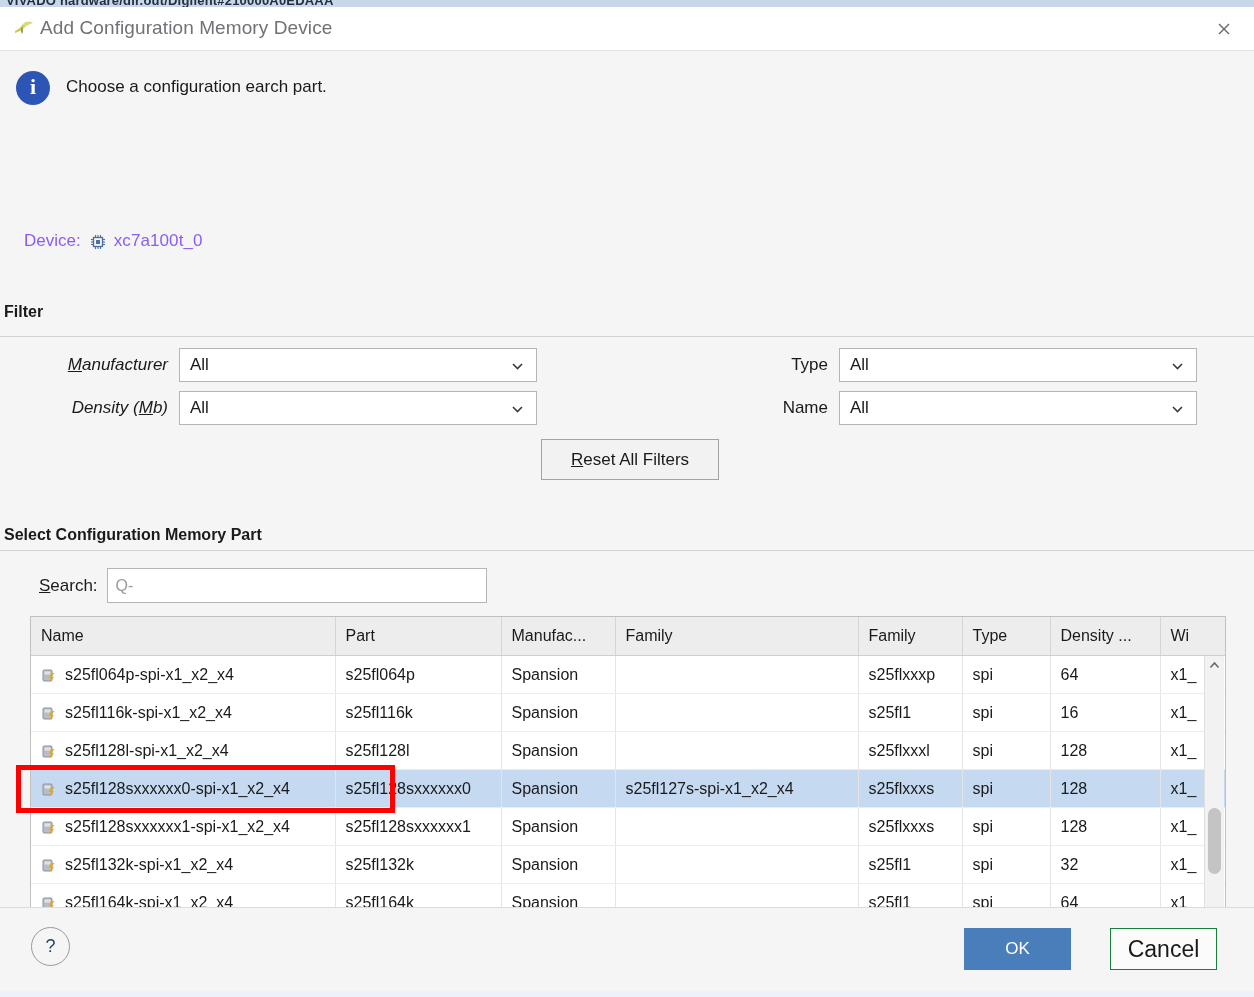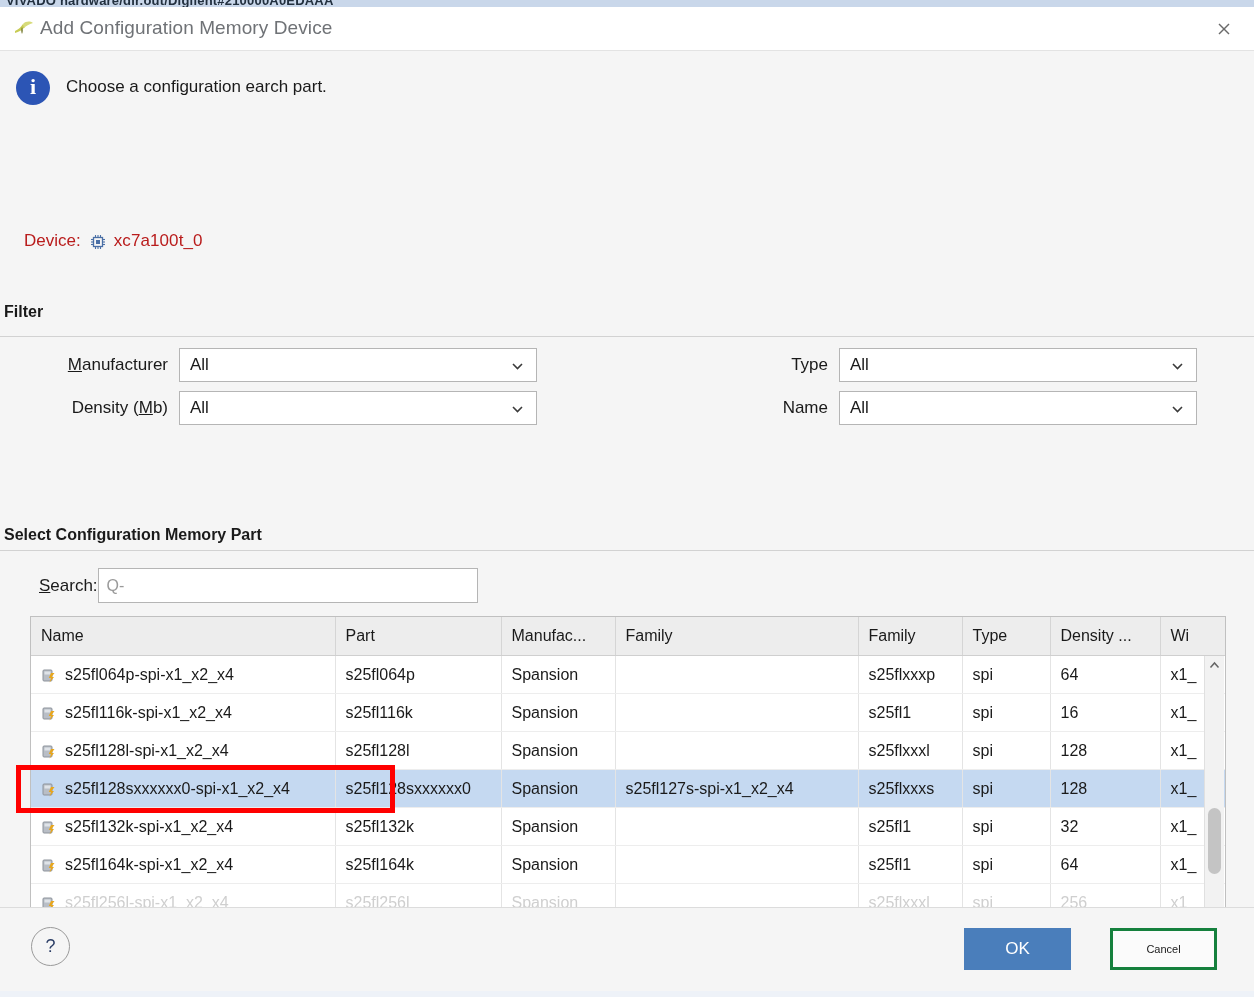--- a/index.html
+++ b/index.html
@@ -115,21 +115,21 @@
     color: #1a1a1a;
   }
 
   
   #device-row {
     position: absolute;
     left: 24px; top: 180px;
     display: flex;
     align-items: center;
     font-size: 17px;
-    color: #b91c1c;
+    color: #8b5cf6;
   }
   #device-label { margin-right: 9px; }
   #device-chip-icon {
     width: 16px; height: 16px;
     margin-right: 8px;
     position: relative;
     top: 1px;
   }
   #device-value { letter-spacing: .1px; }
 
@@ -181,21 +181,21 @@
     transform: translateY(-50%);
     width: 13px; height: 13px;
   }
 
   #row-manufacturer { left: 50px;  top: 297px; }
   #row-density      { left: 50px;  top: 340px; }
   #row-type         { left: 718px; top: 297px; }
   #row-width        { left: 718px; top: 340px; }
 
   #row-manufacturer .field-label,
-  #row-density .field-label { width: 118px; margin-right: 11px; }
+  #row-density .field-label { width: 118px; margin-right: 11px; font-style: italic; }
   #row-type .field-label,
   #row-width .field-label   { width: 110px; margin-right: 11px; }
 
   #row-manufacturer .combo,
   #row-density .combo { width: 358px; }
   #row-type .combo,
   #row-width .combo   { width: 358px; }
 
   
   #reset-btn {
@@ -220,20 +220,21 @@
 
   #search-row {
     position: absolute;
     left: 39px; top: 517px;
     display: flex;
     align-items: center;
   }
   #search-label {
     font-size: 17px;
     color: #1a1a1a;
+    margin-right: 9px;
   }
   #search-label u { text-decoration: underline; }
   #search-input {
     box-sizing: border-box;
     width: 380px; height: 35px;
     border: 1px solid #b5b5b5;
     background: #ffffff;
     font-size: 16px;
     font-family: "Liberation Sans", sans-serif;
     color: #1a1a1a;
@@ -400,26 +401,26 @@
     justify-content: center;
     font-size: 17px;
     color: #ffffff;
     cursor: pointer;
   }
   #cancel-btn {
     position: absolute;
     left: 1110px; top: 20px;
     width: 107px; height: 42px;
     background: #fbfbfb;
-    border: 3px solid #15803d;
+    border: 1px solid #15803d;
     box-sizing: border-box;
     display: flex;
     align-items: center;
     justify-content: center;
-    font-size: 11px;
+    font-size: 23px;
     color: #1a1a1a;
     cursor: pointer;
   }
   #footer-bottom-strip {
     position: absolute;
     left: 0; bottom: 0;
     width: 1254px; height: 7px;
     background: #eef2f8;
   }
 </style>
@@ -527,20 +528,23 @@
       <div class="combo">
         <span class="val">All</span>
         <span class="chev">
           <svg width="13" height="13" viewBox="0 0 13 13">
               <polyline points="2,4.5 6.5,9 11,4.5" fill="none" stroke="#3b3b3b" stroke-width="1.6"></polyline>
             </svg>
         </span>
       </div>
     </div>
 
+    <div id="reset-btn">
+      <span><u>R</u>eset All Filters</span>
+    </div>
 
     <div id="select-title" class="section-title">Select Configuration Memory Part</div>
     <div id="select-rule" class="section-rule"></div>
 
     <div id="search-row">
       <span id="search-label"><u>S</u>earch:</span>
       <input id="search-input" type="text" placeholder="Q-" style="">
     </div>
 
     <div id="table-wrap">
@@ -645,20 +649,39 @@
               <td>x1_</td>
             </tr>
             <tr>
               <td class="name-cell">
                 <span class="name-inner">
                   <span class="chip-icon"><svg width="16" height="16" viewBox="0 0 16 16">
                       <rect x="2" y="2" width="9" height="11" rx="1" fill="#b9bec6" stroke="#8d939b" stroke-width="1"></rect>
                       <rect x="3.5" y="3.5" width="6" height="3" fill="#dfe3e8"></rect>
                       <path d="M10 5 L13.5 5 L10.5 9 L13 9 L8.5 14.5 L10 10 L7.8 10 Z" fill="#e8a61c"></path>
                     </svg></span>
+                  <span>s25fl128sxxxxxx1-spi-x1_x2_x4</span>
+                </span>
+              </td>
+              <td>s25fl128sxxxxxx1</td>
+              <td>Spansion</td>
+              <td></td>
+              <td>s25flxxxs</td>
+              <td>spi</td>
+              <td>128</td>
+              <td>x1_</td>
+            </tr>
+            <tr>
+              <td class="name-cell">
+                <span class="name-inner">
+                  <span class="chip-icon"><svg width="16" height="16" viewBox="0 0 16 16">
+                      <rect x="2" y="2" width="9" height="11" rx="1" fill="#b9bec6" stroke="#8d939b" stroke-width="1"></rect>
+                      <rect x="3.5" y="3.5" width="6" height="3" fill="#dfe3e8"></rect>
+                      <path d="M10 5 L13.5 5 L10.5 9 L13 9 L8.5 14.5 L10 10 L7.8 10 Z" fill="#e8a61c"></path>
+                    </svg></span>
                   <span>s25fl132k-spi-x1_x2_x4</span>
                 </span>
               </td>
               <td>s25fl132k</td>
               <td>Spansion</td>
               <td></td>
               <td>s25fl1</td>
               <td>spi</td>
               <td>32</td>
               <td>x1_</td>

